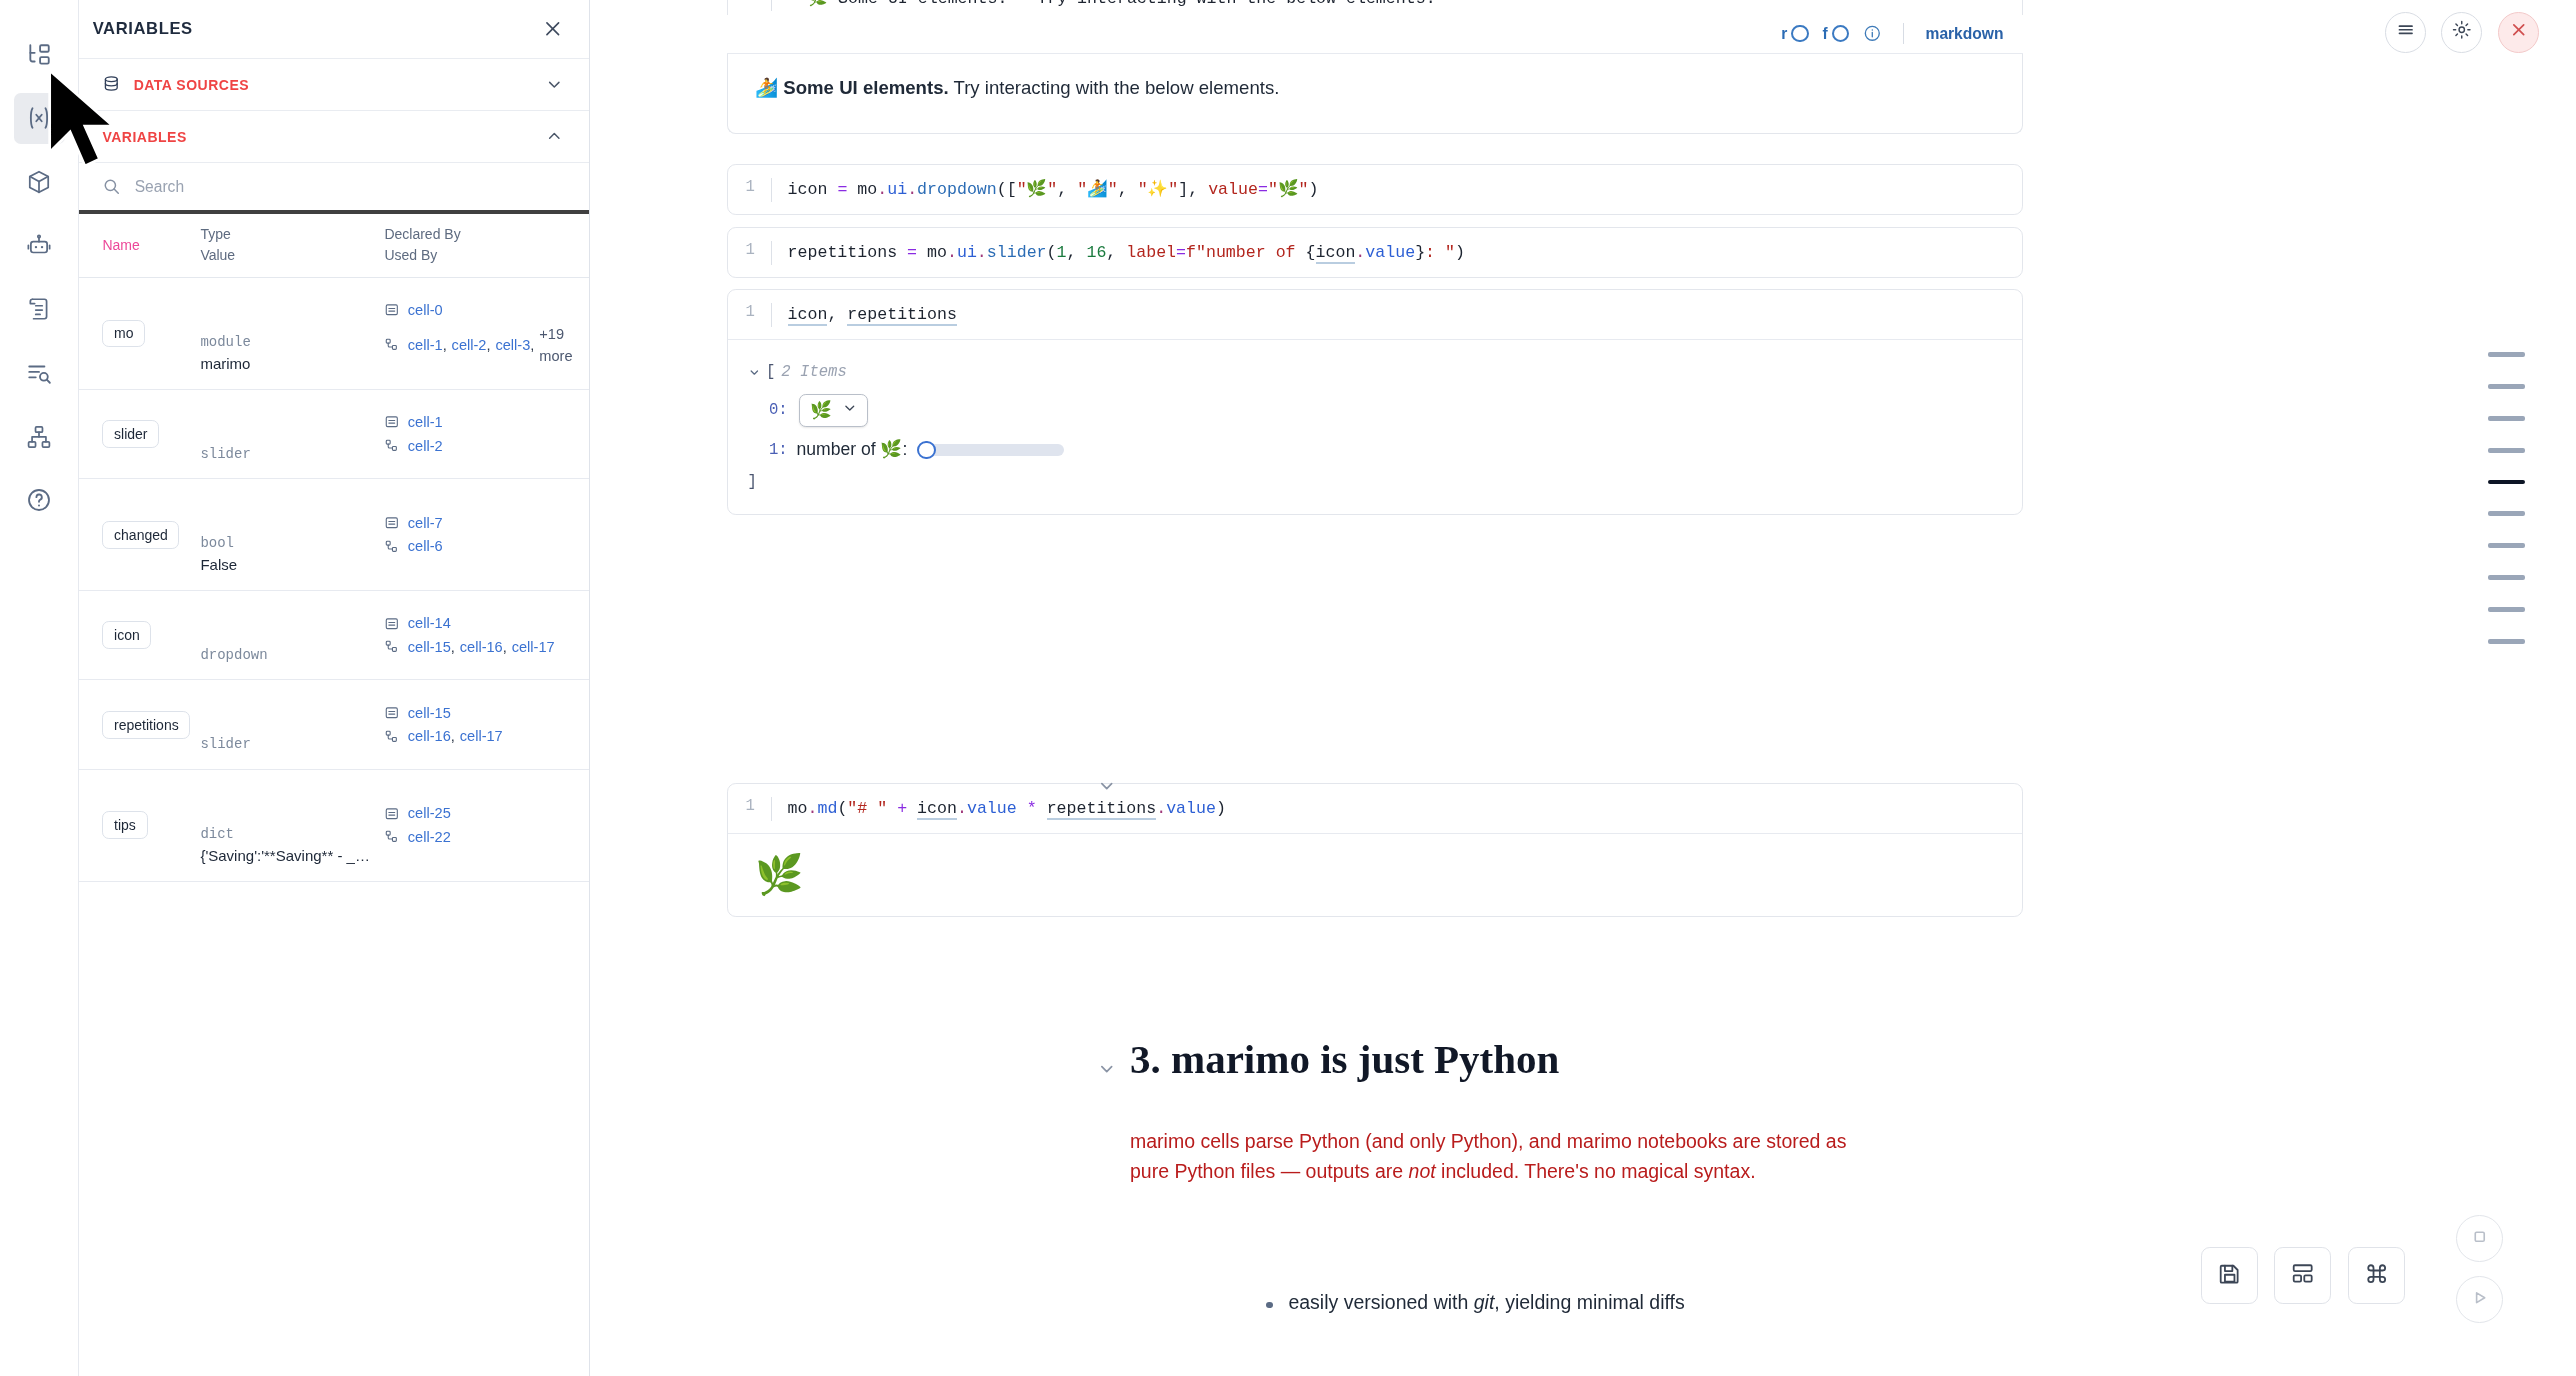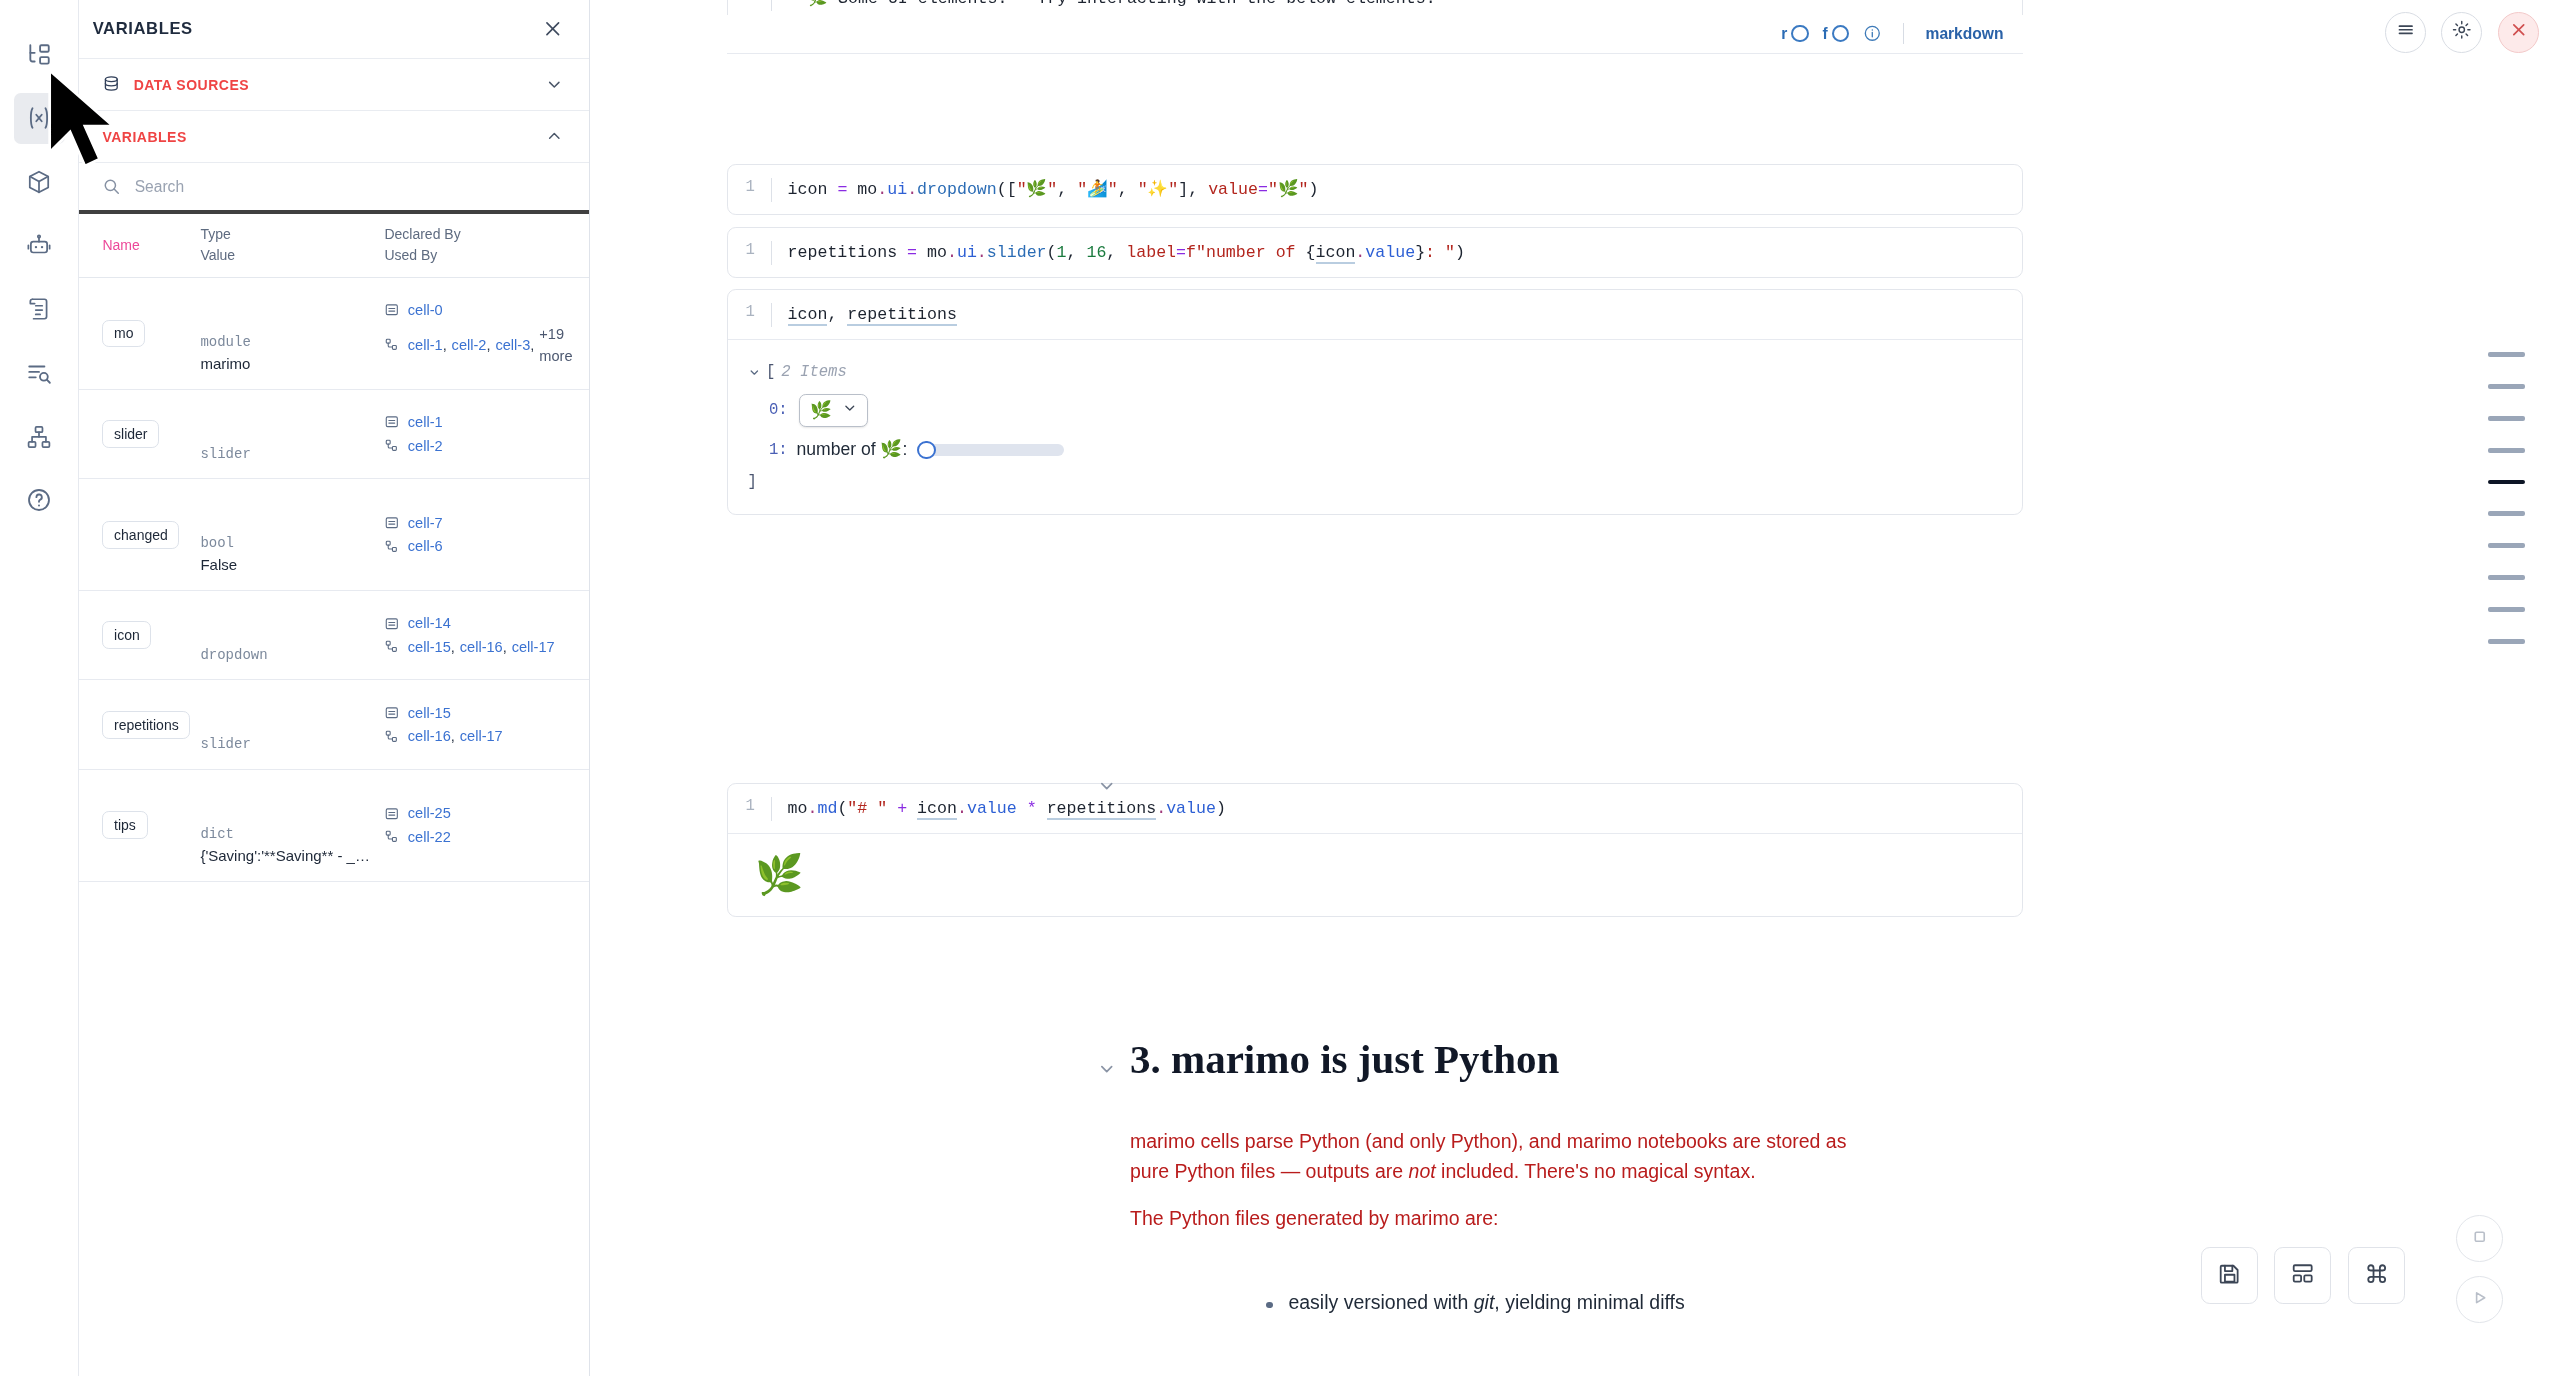--- a/index.html
+++ b/index.html
@@ -679,20 +679,25 @@
   </div>
   <div class="hdr-circ" style="right:37px; top:11.7px; background:#fdeaea; border-color:#f3c9c9;">
     <span>
       <svg viewBox="0 0 24 24" fill="none" stroke="#d04f4f" stroke-width="1.9" stroke-linecap="round">
             <path d="M6.5 6.5 17.5 17.5"></path>
             <path d="M17.5 6.5 6.5 17.5"></path>
           </svg>
     </span>
   </div>
 
+  <div class="cell" style="top:54px; height:80px; border-top:none; border-radius:0 0 8.8px 8.8px;">
+    <div class="cell-out noborder md-out" style="padding-top:19.5px;">
+      <span class="md-line">🏄</span><span class="md-line"> </span><b class="md-line">Some UI elements.</b><span class="md-line"> Try interacting with the below elements.</span>
+    </div>
+  </div>
 
   <div class="cell" style="top:164px;">
     <div class="codeline">
       <span class="gutter">1</span>
       <span class="codebar"></span>
       <span class="code"><span class="t-var">icon</span> <span class="t-op">=</span> <span class="t-mod">mo</span><span class="t-dot">.</span><span class="t-attr">ui</span><span class="t-dot">.</span><span class="t-fn">dropdown</span>([<span class="t-str">"🌿"</span>, <span class="t-str">"🏄"</span>, <span class="t-str">"✨"</span>], <span class="t-kw">value</span><span class="t-op">=</span><span class="t-str">"🌿"</span>)</span>
     </div>
   </div>
 
   <div class="cell" style="top:227px;">
@@ -767,21 +772,20 @@
           <path d="M6 9.5 12 15.5 18 9.5"></path>
         </svg>
   </div>
 
   <div id="sec3-title" style="left:540px; top:1035px;font-weight:bold;">3. marimo is just Python</div>
 
   <div class="body-p" style="left:540px; top:1126px; width:750px;">
     <span>marimo cells parse Python (and only Python), and marimo notebooks are stored as pure Python files — outputs are </span><i>not</i><span> included. There's no magical syntax.</span>
   </div>
 
-  <div class="body-p" style="left:540px; top:1203px;">The Python files generated by marimo are:</div>
 
   <div class="bullet-row" style="top:1291px;">
     <span class="bullet-dot"></span>
     <span>
       <span>easily versioned with </span><i>git</i><span>, yielding minimal diffs</span>
     </span>
   </div>
 
   <div id="minimap">
         <div class="mm-mark"></div>

